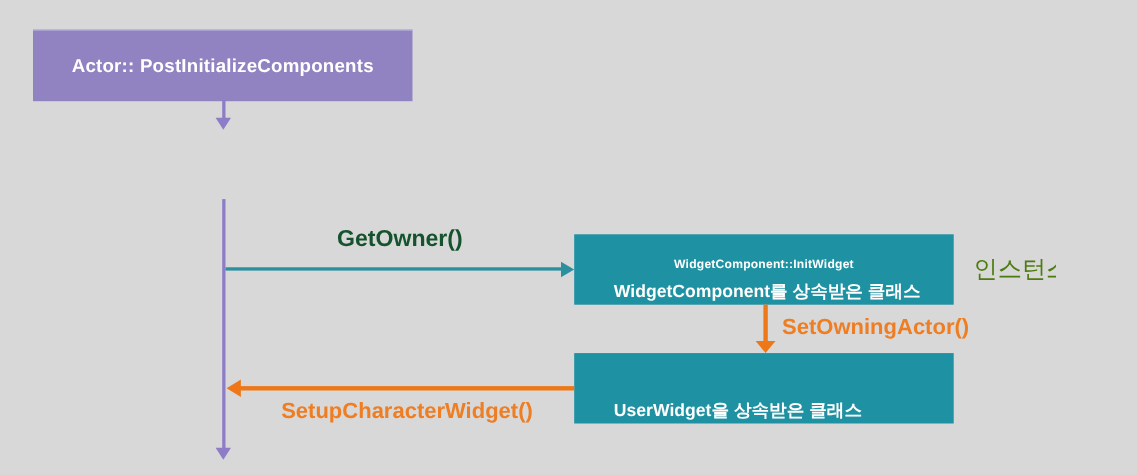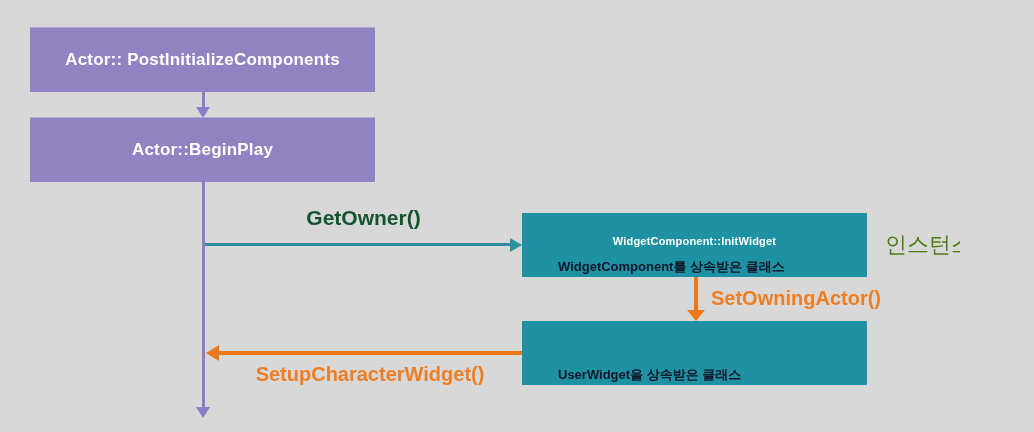--- a/index.html
+++ b/index.html
@@ -43,22 +43,22 @@
     text-align: center;
     color: #ffffff;
     font-size: 11px;
     font-weight: 700;
     letter-spacing: 0.2px;
   }
   .box-teal .box-note {
     position: absolute;
     bottom: 1px;
     left: 36px;
-    color: #0f172a;
-    font-size: 13px;
+    color: #ffffff;
+    font-size: 16px;
     font-weight: 700;
     white-space: nowrap;
     text-align: center;
   }
   .vline { position: absolute; background: #8d7dc7; }
   .hline { position: absolute; }
   .hline-teal { background: #2b8f9e; }
   .hline-orange { background: #ee7818; }
   .vline-orange { position: absolute; background: #ee7818; }
   .head { position: absolute; width: 0; height: 0; }
@@ -109,23 +109,20 @@
 
   <div class="box box-purple" style="left:30px; top:27px;">
     <span class="box-title">Actor:: PostInitializeComponents</span>
   </div>
 
   <div>
     <div class="vline" style="left:202px; top:91px; width:3px; height:17px;"></div>
     <div class="head head-down-purple" style="left:196px; top:107px;"></div>
   </div>
 
-  <div class="box box-purple" style="left:30px; top:117px;">
-    <span class="box-title">Actor::BeginPlay</span>
-  </div>
 
   <div>
     <div class="vline" style="left:202px; top:181px; width:3px; height:227px;"></div>
     <div class="head head-down-purple" style="left:196px; top:407px;"></div>
   </div>
 
   <div>
     <div class="arrow-label" style="left:205px; top:206px; width:317px;">GetOwner()</div>
     <div class="hline hline-teal" style="left:205px; top:243px; width:307px; height:3px;"></div>
     <div class="head head-right-teal" style="left:510px; top:238px;"></div>

